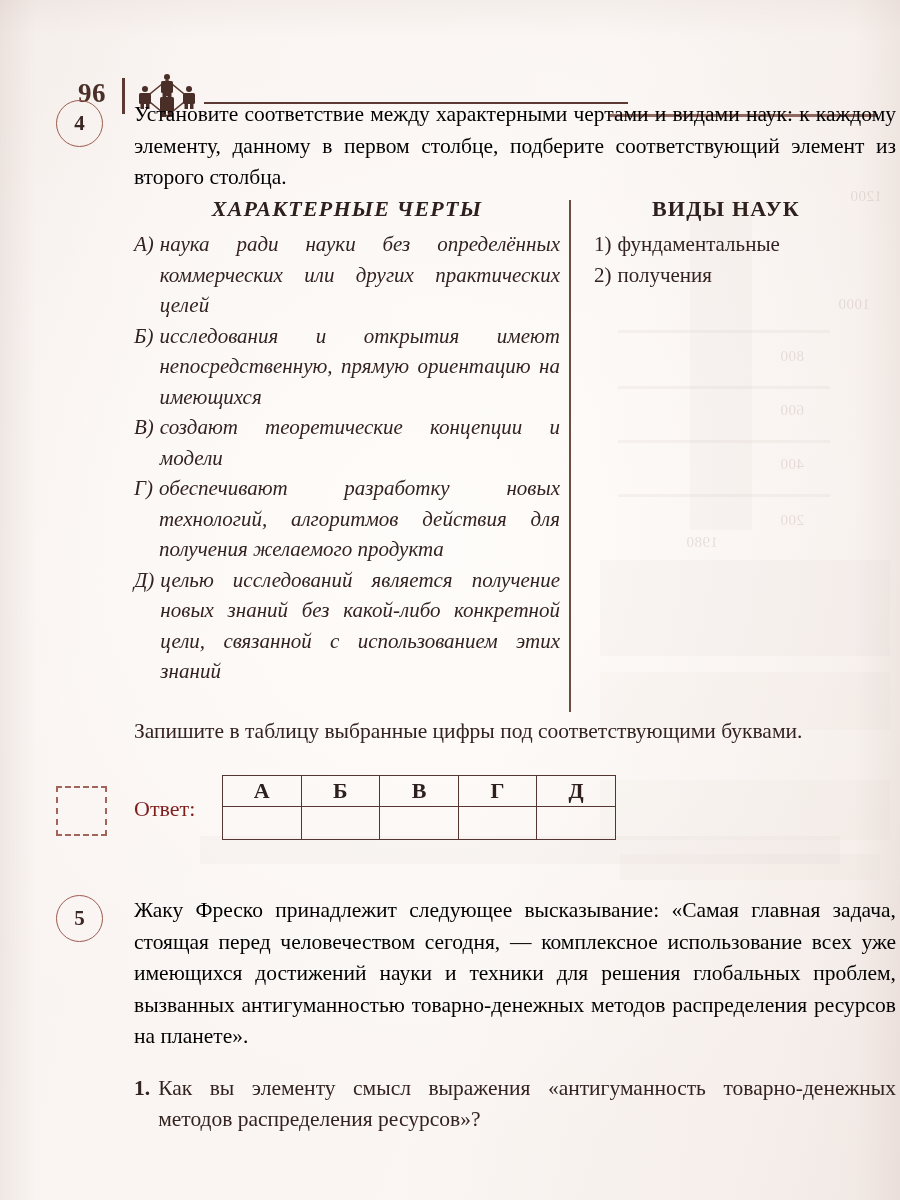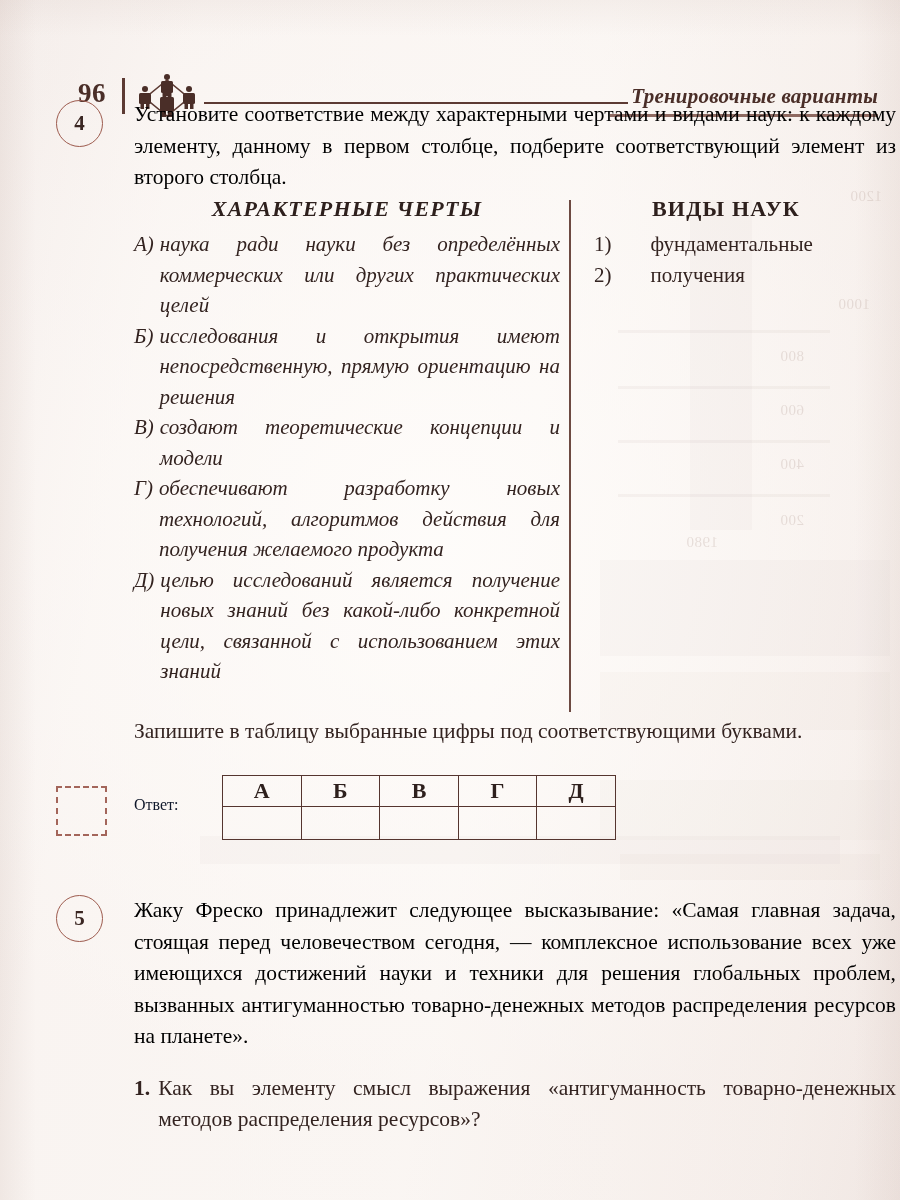--- a/index.html
+++ b/index.html
@@ -164,21 +164,21 @@
   .item .lbl {
     flex: 0 0 auto;
     padding-right: 6px;
   }
   .item .txt {
     flex: 1 1 auto;
     text-align: justify;
     text-align-last: left;
     hyphens: manual;
   }
-  .col-right .item .txt { text-align: left; text-align-last: left; margin-left: 33px; }
+  .col-right .item .txt { text-align: left; text-align-last: left; }
 
   
   .instruction {
     position: absolute;
     left: 134px; top: 716px;
     width: 762px;
     font-size: 21.5px;
     line-height: 31px;
     color: #332320;
     text-align: justify;
@@ -188,22 +188,22 @@
   
   .dashed-box {
     position: absolute;
     left: 56px; top: 786px;
     width: 47px; height: 46px;
     border: 2px dashed #a3655a;
   }
   .answer-label {
     position: absolute;
     left: 134px; top: 796px;
-    font-size: 16px;
-    color: #0f172a;
+    font-size: 22px;
+    color: #7f1d1d;
   }
   .answer-table {
     position: absolute;
     left: 222px; top: 775px;
     border-collapse: collapse;
     table-layout: fixed;
     width: 378px;
   }
   .answer-table td {
     border: 1.7px solid #55352f;
@@ -282,41 +282,40 @@
 
         <circle cx="36" cy="21" r="3.4"></circle>
         <rect x="29" y="25" width="14" height="14" rx="1.5"></rect>
         <rect x="30.5" y="39" width="4.5" height="6"></rect>
         <rect x="37" y="39" width="4.5" height="6"></rect>
       </g>
     </svg>
   </div>
 
   <div class="header-rule"></div>
-  <div class="header-title">Тренировочные варианты</div>
   <div class="header-title-rule"></div>
 </div>
 
 <div class="qnum" style="left:56px; top:100px;">4</div>
 
 <div class="qbody" style="left:134px; top:99px; width:762px;">Установите соответствие между характерными чертами и видами наук: к каждому элементу, данному в первом столбце, подберите соответствующий элемент из второго столбца.</div>
 
 <div class="cols">
   <div class="col-divider"></div>
 
   <div class="col-left">
     <div class="col-head">ХАРАКТЕРНЫЕ ЧЕРТЫ</div>
 
     <div class="item">
       <span class="lbl">А)</span>
       <span class="txt">наука ради науки без определён­ных коммерческих или других практических целей</span>
     </div>
     <div class="item">
       <span class="lbl">Б)</span>
-      <span class="txt">исследования и открытия имеют непосредственную, прямую ори­ентацию на решения</span>
+      <span class="txt">исследования и открытия имеют непосредственную, прямую ори­ентацию на имеющихся</span>
     </div>
     <div class="item">
       <span class="lbl">В)</span>
       <span class="txt">создают теоретические концеп­ции и модели</span>
     </div>
     <div class="item">
       <span class="lbl">Г)</span>
       <span class="txt">обеспечивают разработку новых технологий, алгоритмов действия для получения желаемого про­дукта</span>
     </div>
     <div class="item">

